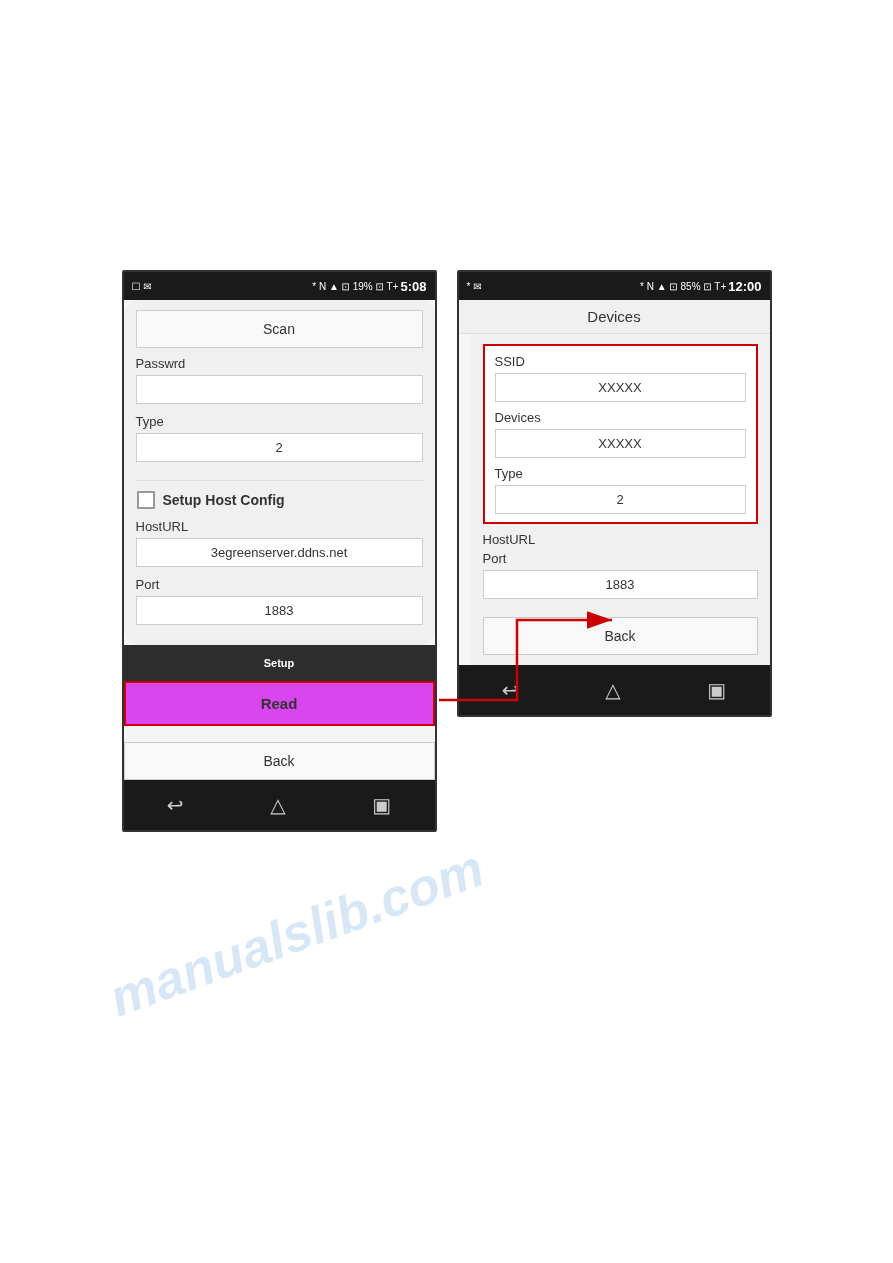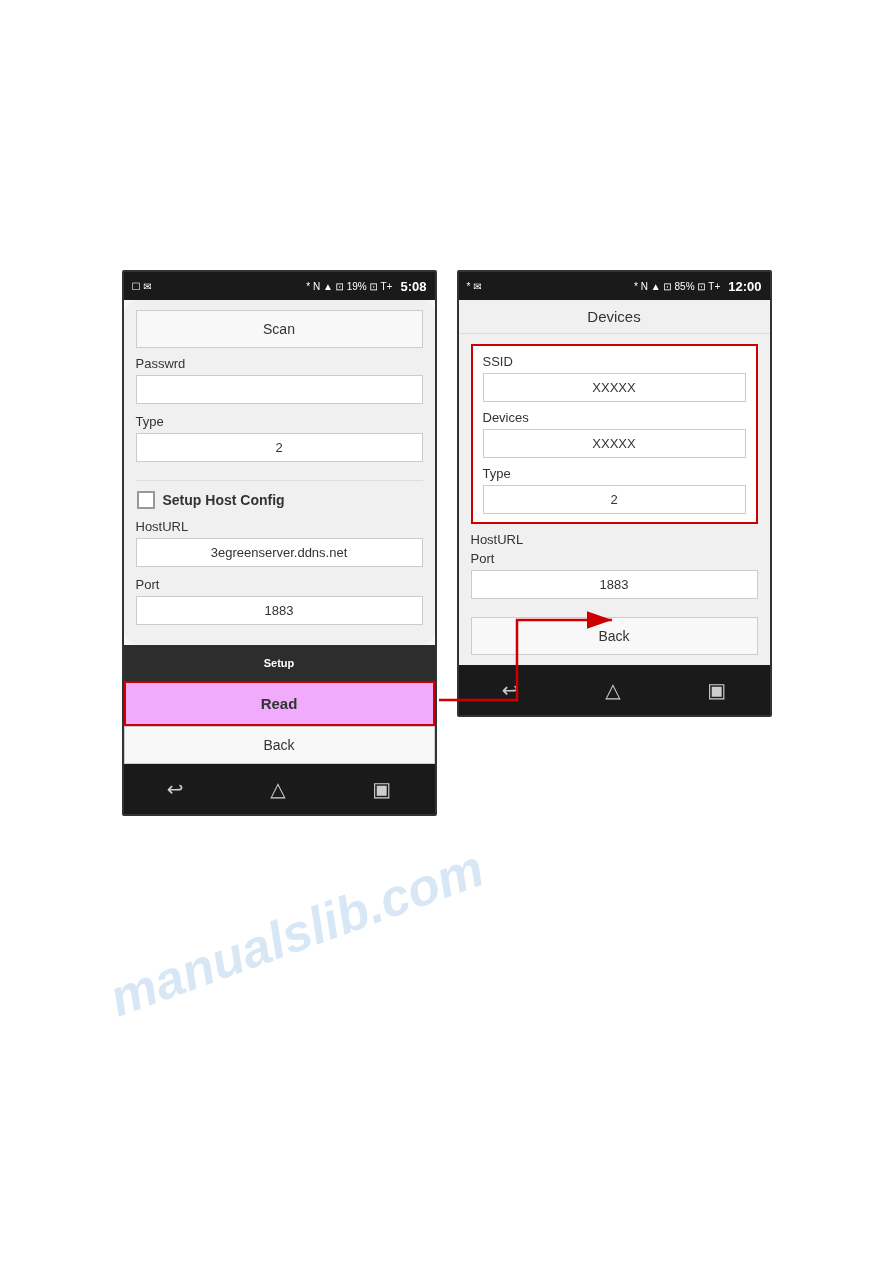--- a/index.html
+++ b/index.html
@@ -62,21 +62,21 @@
 
     .status-left {
       display: flex;
       align-items: center;
       gap: 4px;
     }
 
     .status-right {
       display: flex;
       align-items: center;
-      gap: 8px;
+      gap: 2px;
       font-size: 10px;
     }
 
     .status-time {
       font-weight: bold;
       font-size: 13px;
     }
 
     
     .screen-content {
@@ -108,28 +108,28 @@
       font-size: 11px;
       font-weight: bold;
       cursor: pointer;
       color: #fff;
       margin-bottom: 0;
     }
 
     .btn-read {
       width: 100%;
       padding: 12px;
-      background: #f0abfc;
+      background: #d946ef;
       border: 2px solid #cc0000;
       text-align: center;
       font-size: 15px;
       font-weight: bold;
       cursor: pointer;
       color: #333;
-      margin-bottom: 0;
+      margin-bottom: 16px;
     }
 
     .btn-back {
       width: 100%;
       padding: 10px;
       background: #f8f8f8;
       border: 1px solid #ccc;
       text-align: center;
       font-size: 14px;
       cursor: pointer;
@@ -226,20 +226,21 @@
     .arrow-overlay {
       position: absolute;
       top: 0;
       left: 0;
       pointer-events: none;
     }
 
     .right-screen-content {
       background: #f0f0f0;
       padding: 10px 12px;
+      margin-left: 12px;
     }
 
     .btn-back-right {
       width: 100%;
       padding: 10px;
       background: #f8f8f8;
       border: 1px solid #ccc;
       text-align: center;
       font-size: 14px;
       cursor: pointer;

